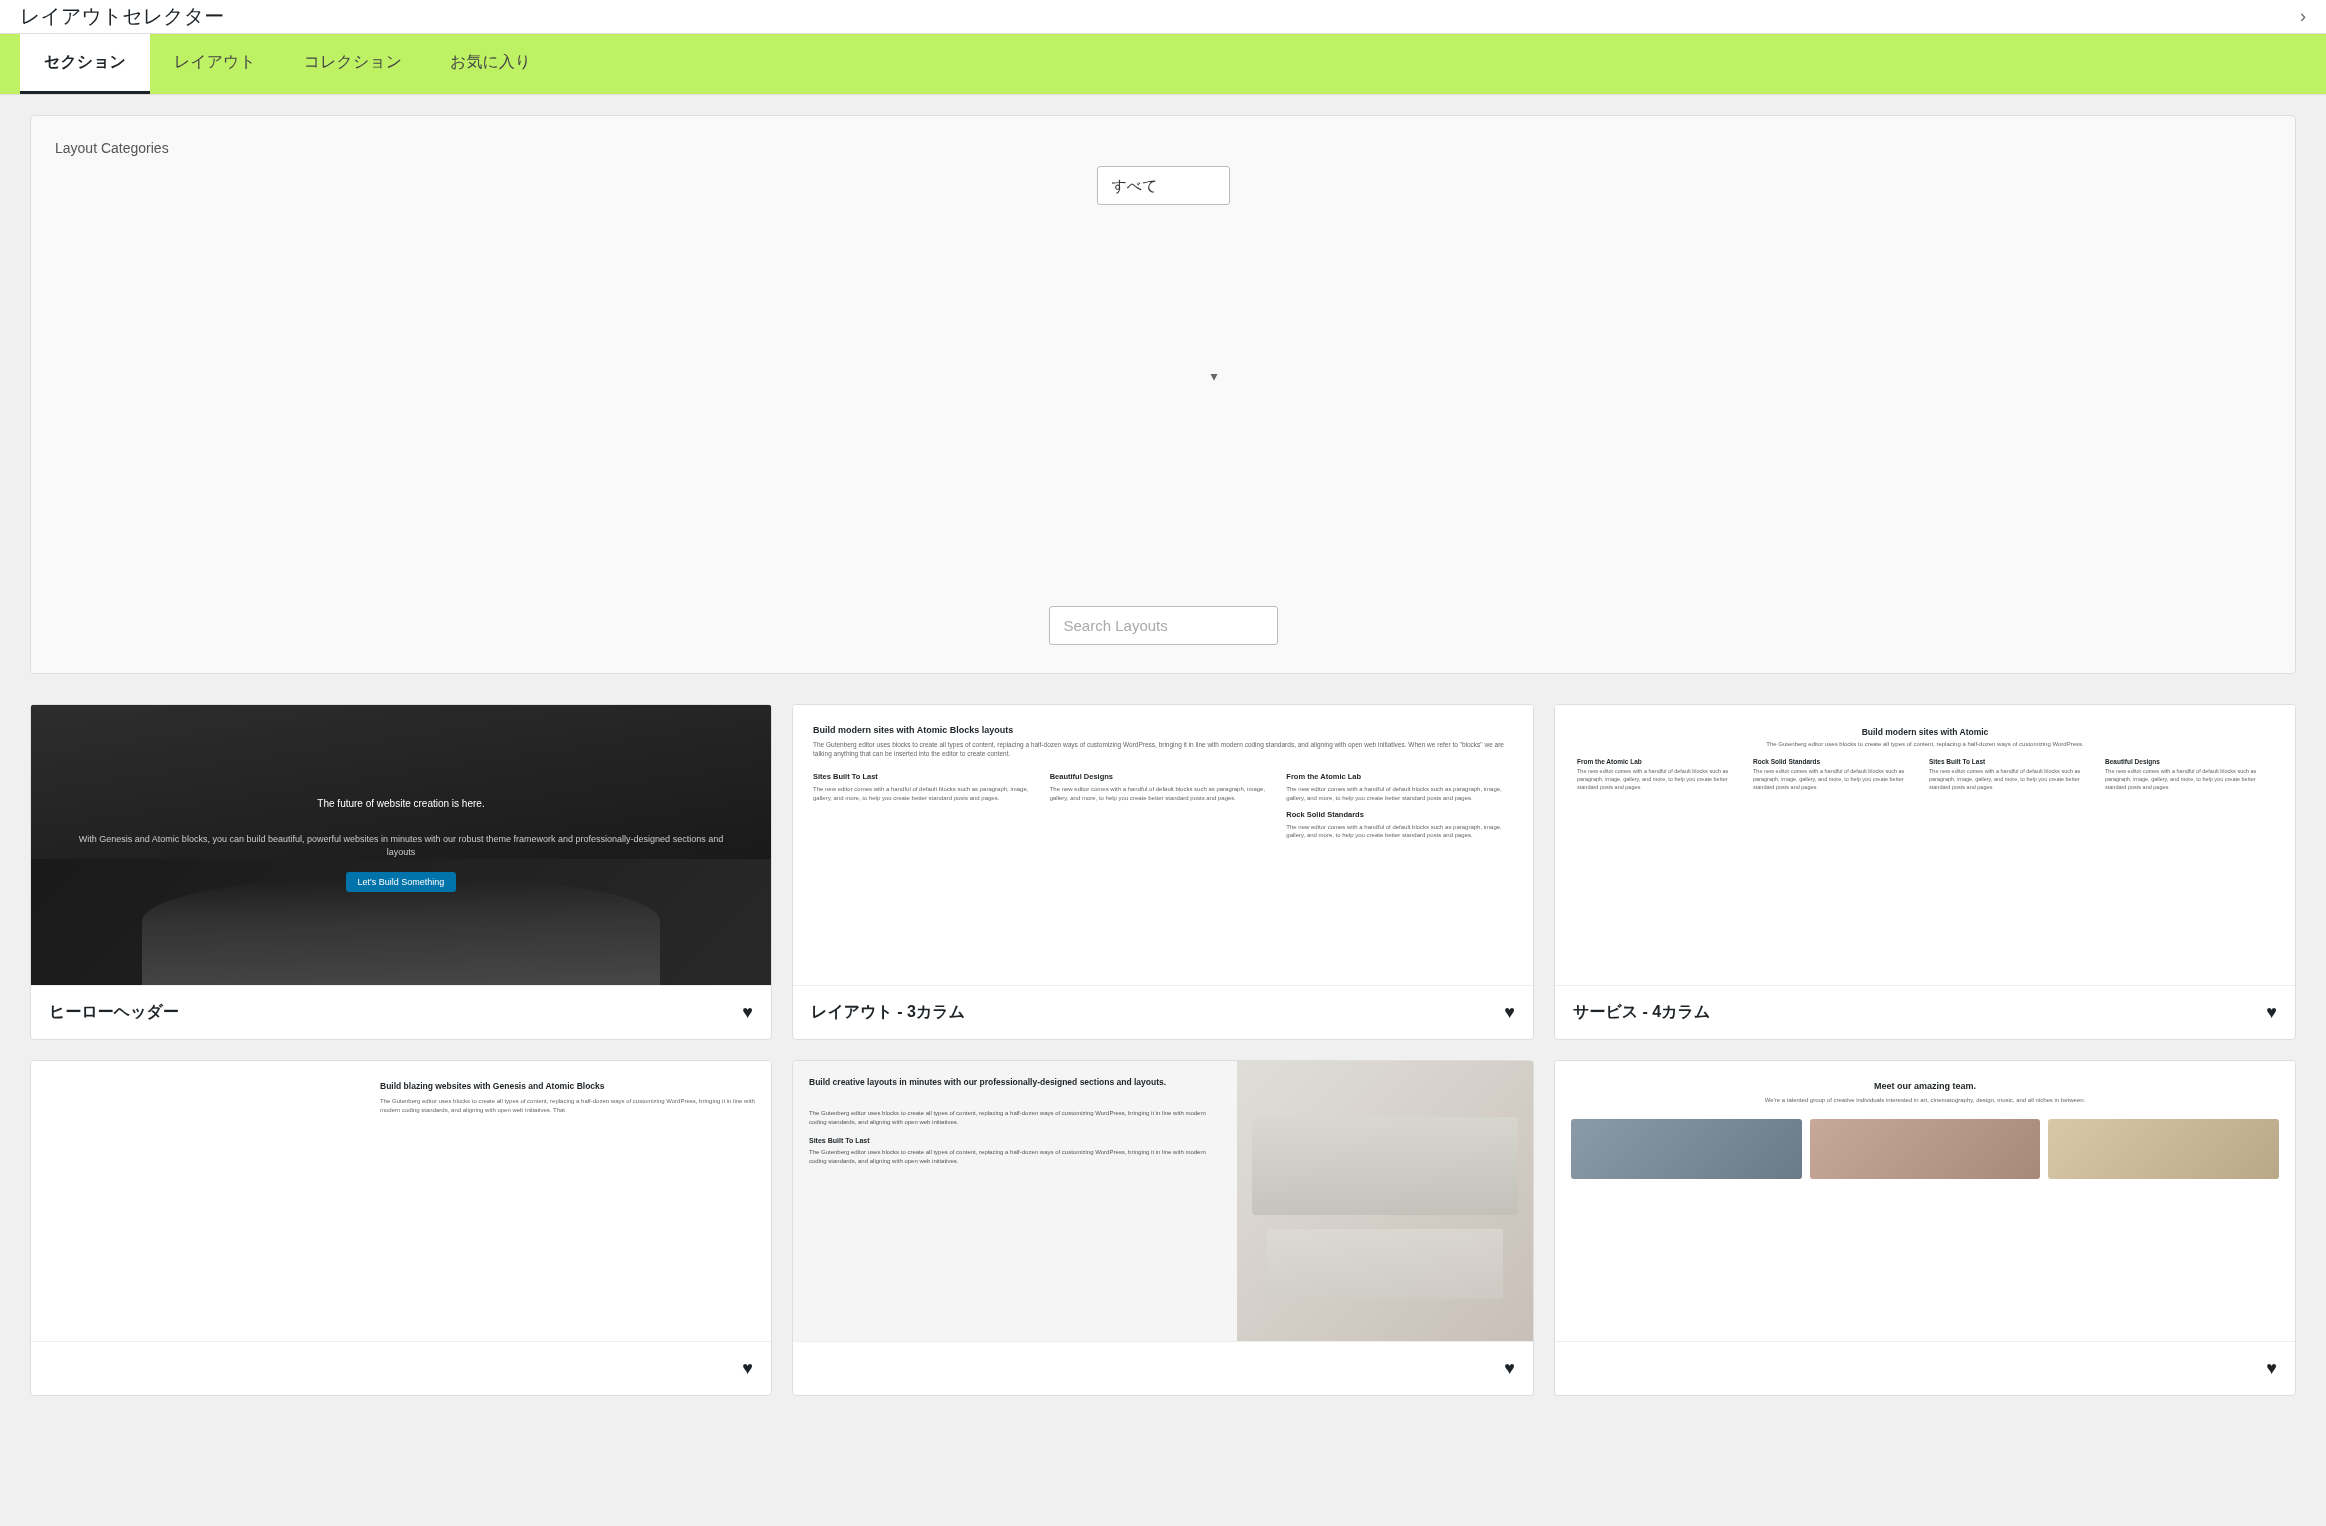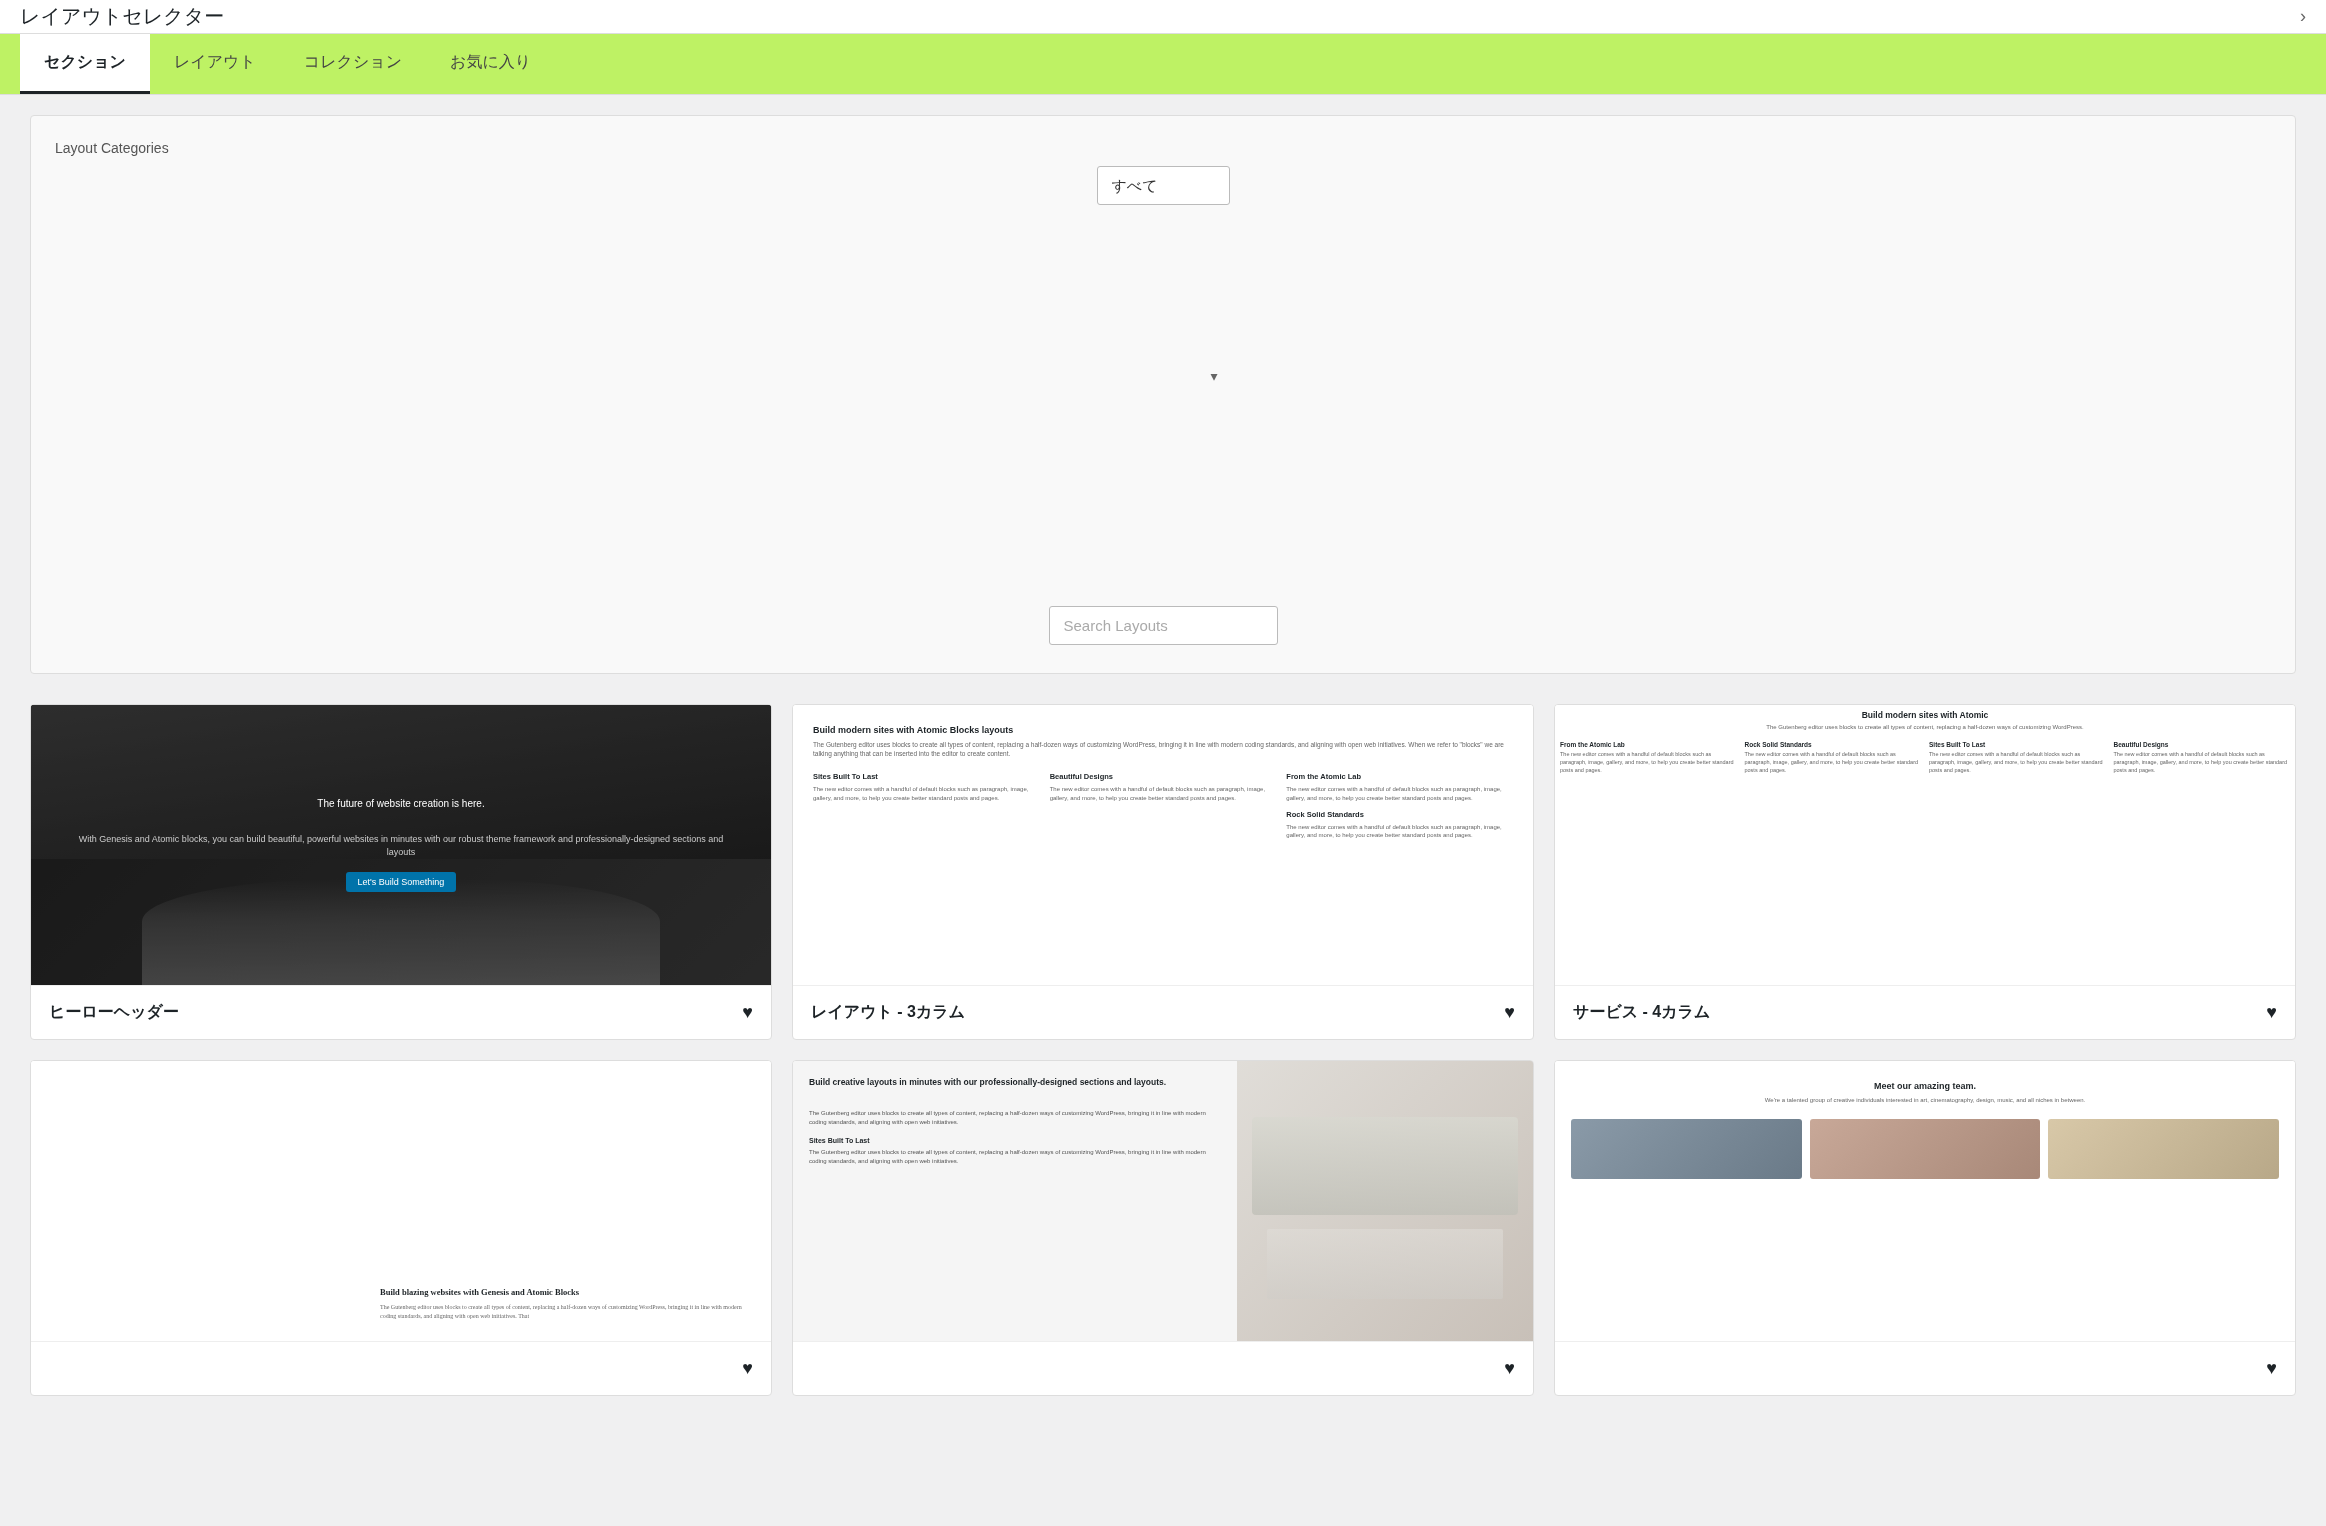--- a/index.html
+++ b/index.html
@@ -218,21 +218,21 @@
       margin-bottom: 4px;
     }
     .service-col-text {
       font-size: 6px;
       color: #666;
       line-height: 1.4;
     }
 
     
     .service4-preview {
-      padding: 5px;
+      padding: 22px;
       background: #fff;
       height: 100%;
     }
     .service4-header {
       text-align: center;
       margin-bottom: 10px;
     }
     .service4-main-title {
       font-size: 8.5px;
       font-weight: 700;
@@ -269,22 +269,21 @@
       border-radius: 3px;
       font-size: 7.5px;
       display: inline-block;
     }
 
     
     .bottom-card-1 {
       background: #fff;
       height: 100%;
       display: flex;
-      align-items: flex-end;
-      font-family: Liberation Serif, serif;
+      align-items: flex-start;
     }
     .bottom-img {
       width: 45%;
       background: linear-gradient(135deg, #e8e0d8 0%, #d4c8bc 100%);
       position: relative;
       overflow: hidden;
     }
     .bottom-img-inner {
       position: absolute;
       inset: 0;

